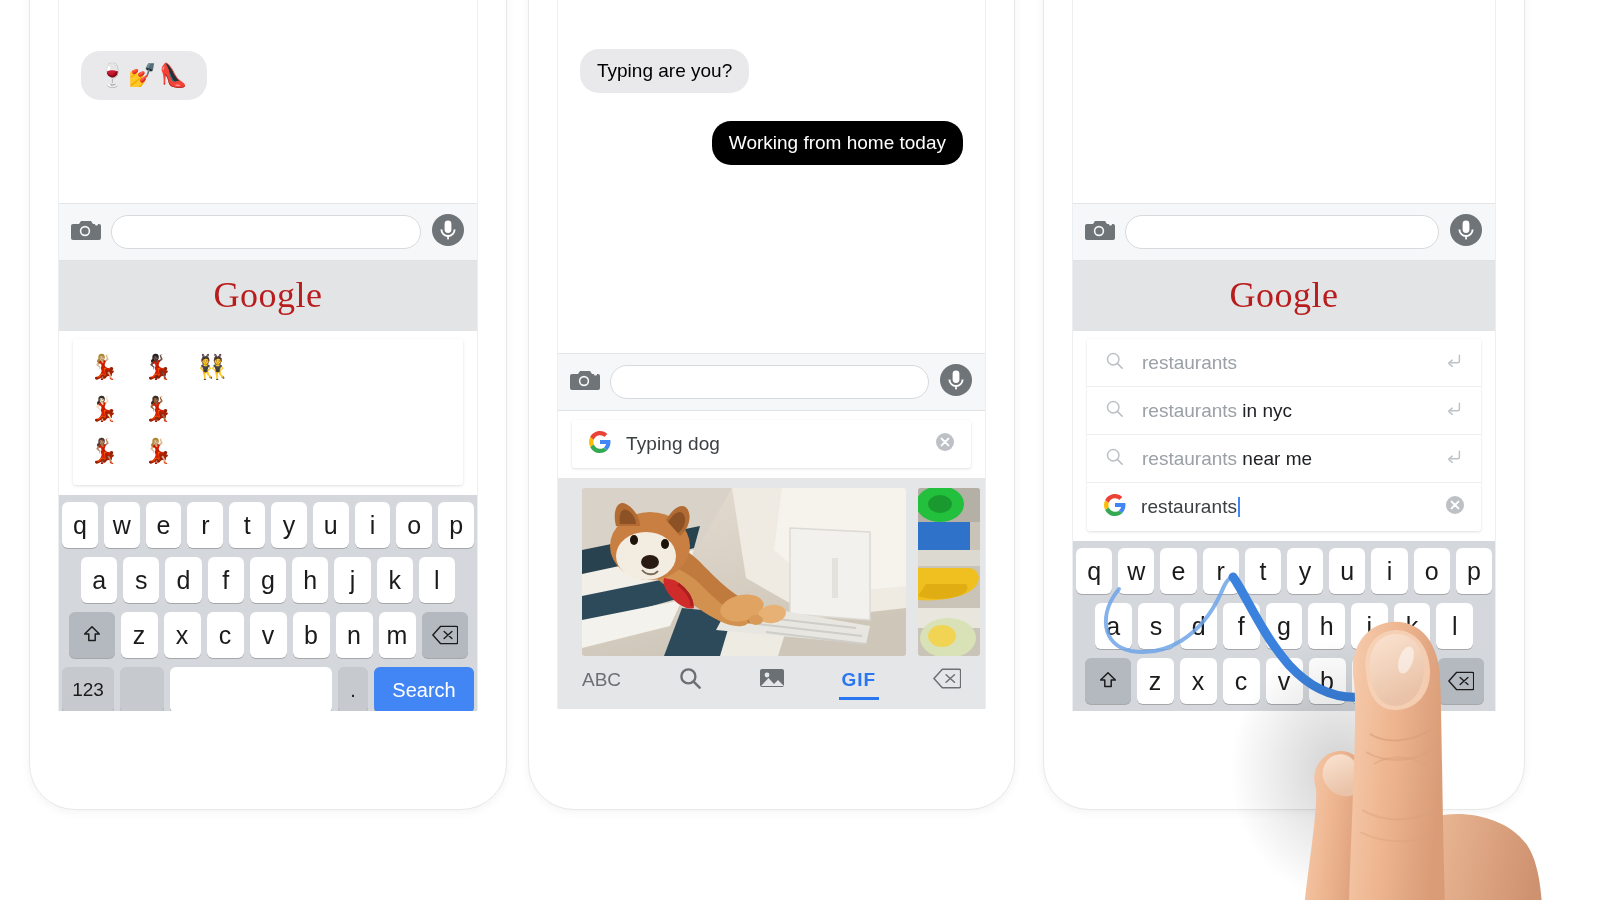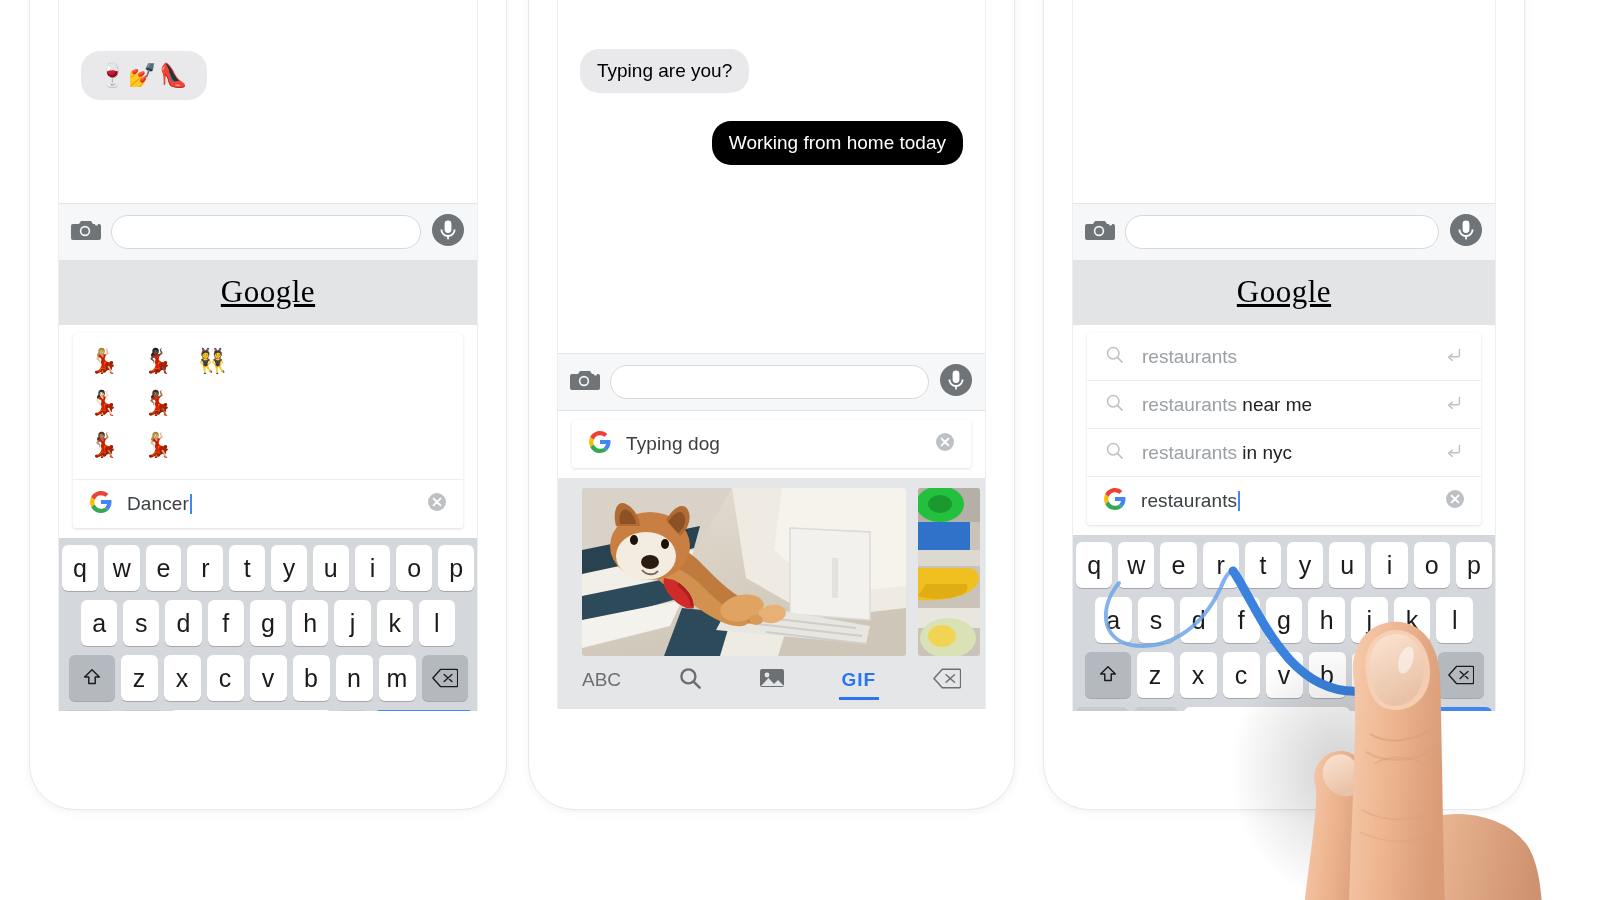--- a/index.html
+++ b/index.html
@@ -70,23 +70,22 @@
   }
   .icon-cam, .icon-mic { flex:0 0 auto; }
 
   
   .gstrip {
     background:#e3e4e6; text-align:center;
     padding: 13px 0 15px;
   }
   .gstrip .wordmark {
     font-family: "Liberation Serif", serif;
-    font-size: 31px; color:#000000; letter-spacing:0.5px;
+    font-size: 36px; color:#b91c1c; letter-spacing:0.5px;
     font-weight: 400;
-    text-decoration: underline;
   }
 
   
   .card {
     background:#fff; margin: 0 14px;
     border-radius: 3px;
     box-shadow: 0 1px 3px rgba(0,0,0,0.13);
     overflow:hidden;
   }
   .emoji-grid { padding: 14px 16px 6px; }
@@ -201,37 +200,20 @@
           </div>
           <div class="erow">
             <span>💃🏻</span>
             <span>💃🏾</span>
           </div>
           <div class="erow">
             <span>💃🏽</span>
             <span>💃🏼</span>
           </div>
         </div>
-        <div class="query-row">
-          <span>
-            <svg width="24" height="24" viewBox="0 0 48 48">
-              <path fill="#4285F4" d="M45 24c0-1.6-.1-2.7-.4-4H24v8.1h12c-.2 2-1.5 5-4.4 7l6.7 5.2C42.2 36.5 45 30.8 45 24z"></path>
-              <path fill="#34A853" d="M24 46c5.9 0 10.9-2 14.5-5.3l-6.9-5.4C29.7 36.6 27.1 37.5 24 37.5c-5.8 0-10.7-3.9-12.5-9.2l-7.1 5.5C8 41.3 15.4 46 24 46z"></path>
-              <path fill="#FBBC05" d="M11.5 28.3A13.4 13.4 0 0 1 10.8 24c0-1.5.3-3 .7-4.3l-7.1-5.6A22 22 0 0 0 2 24c0 3.6.9 6.9 2.4 9.9l7.1-5.6z"></path>
-              <path fill="#EA4335" d="M24 10.5c4.1 0 6.9 1.8 8.5 3.3l6.2-6C34.9 4.3 29.9 2 24 2 15.4 2 8 6.7 4.4 14.1l7.1 5.6C13.3 14.4 18.2 10.5 24 10.5z"></path>
-            </svg>
-          </span>
-          <span class="qtext"><span>Dancer</span><i class="caret"></i></span>
-          <span>
-            <svg width="20" height="20" viewBox="0 0 20 20">
-              <circle cx="10" cy="10" r="9" fill="#bdc1c6"></circle>
-              <path d="M6.6 6.6l6.8 6.8M13.4 6.6l-6.8 6.8" stroke="#fff" stroke-width="2" stroke-linecap="round"></path>
-            </svg>
-          </span>
-        </div>
       </div>
 
       <div class="kb" style="margin-top:10px;">
         <div class="krow">
           <div class="key">q</div>
           <div class="key">w</div>
           <div class="key">e</div>
           <div class="key">r</div>
           <div class="key">t</div>
           <div class="key">y</div>
@@ -486,37 +468,37 @@
           </span>
         </div>
 
         <div class="sugg-row">
           <span>
             <svg width="19" height="19" viewBox="0 0 24 24">
               <circle cx="10.4" cy="10.4" r="7.2" fill="none" stroke="#bdc1c6" stroke-width="1.9"></circle>
               <path d="M15.6 15.6l6 6" stroke="#bdc1c6" stroke-width="2" stroke-linecap="round"></path>
             </svg>
           </span>
-          <span class="stext"><span>restaurants</span><b> near me</b></span>
+          <span class="stext"><span>restaurants</span><b> in nyc</b></span>
           <span>
             <svg width="18" height="18" viewBox="0 0 20 20">
               <path d="M16 3v7a2 2 0 0 1-2 2H5" fill="none" stroke="#bdc1c6" stroke-width="1.6"></path>
               <path d="M8 9l-4 3.5L8 16" fill="none" stroke="#bdc1c6" stroke-width="1.6" stroke-linecap="round" stroke-linejoin="round"></path>
             </svg>
           </span>
         </div>
 
         <div class="sugg-row">
           <span>
             <svg width="19" height="19" viewBox="0 0 24 24">
               <circle cx="10.4" cy="10.4" r="7.2" fill="none" stroke="#bdc1c6" stroke-width="1.9"></circle>
               <path d="M15.6 15.6l6 6" stroke="#bdc1c6" stroke-width="2" stroke-linecap="round"></path>
             </svg>
           </span>
-          <span class="stext"><span>restaurants</span><b> in nyc</b></span>
+          <span class="stext"><span>restaurants</span><b> near me</b></span>
           <span>
             <svg width="18" height="18" viewBox="0 0 20 20">
               <path d="M16 3v7a2 2 0 0 1-2 2H5" fill="none" stroke="#bdc1c6" stroke-width="1.6"></path>
               <path d="M8 9l-4 3.5L8 16" fill="none" stroke="#bdc1c6" stroke-width="1.6" stroke-linecap="round" stroke-linejoin="round"></path>
             </svg>
           </span>
         </div>
 
         <div class="query-row" style="border-top:none;">
           <span>

